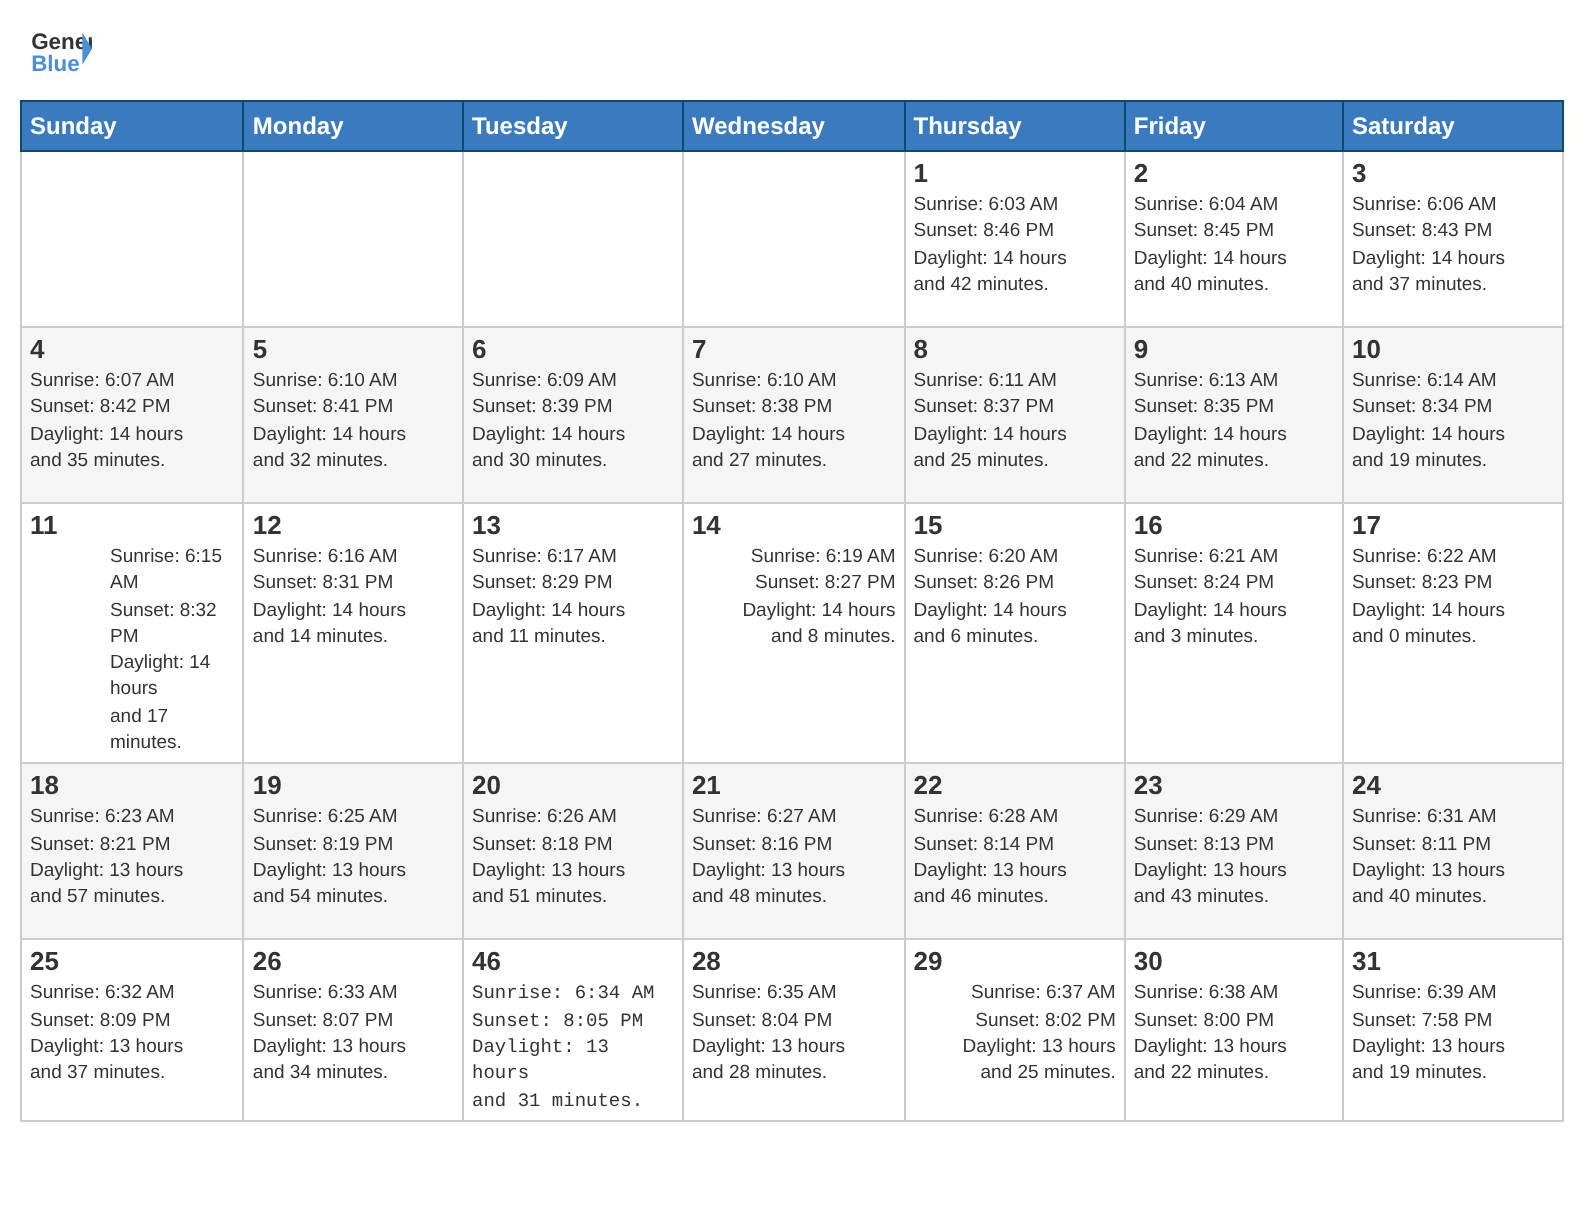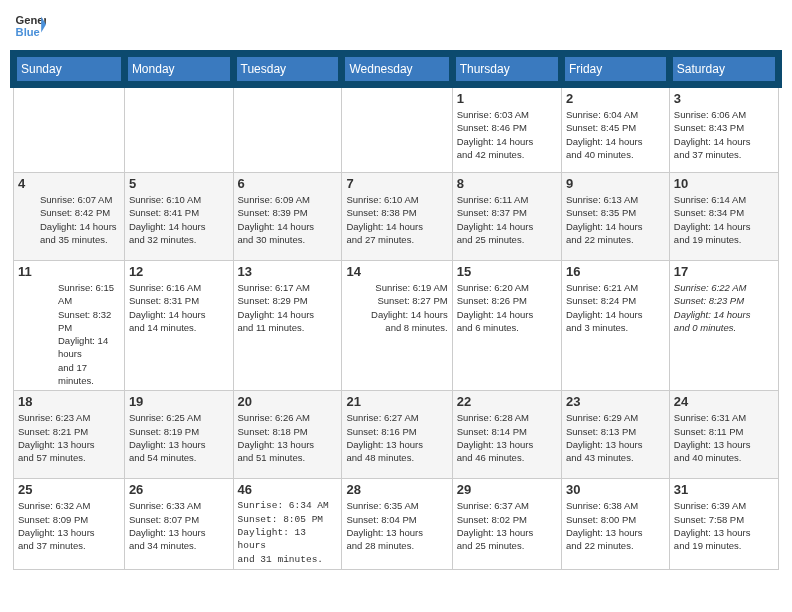--- a/index.html
+++ b/index.html
@@ -40,24 +40,24 @@
     }
     table {
       width: 100%;
       border-collapse: collapse;
       border: 1px solid #ccc;
     }
     thead tr th {
       background: #3a7abf;
       color: #fff;
       font-size: 12px;
-      font-weight: normal;
+      font-weight: bold;
       padding: 5px 4px;
       text-align: left;
-      border: 7px solid #0c4a6e;
+      border: 1px solid #0c4a6e;
     }
     tbody tr td {
       border: 1px solid #ccc;
       vertical-align: top;
       padding: 3px 4px;
       font-size: 10px;
       color: #333;
       height: 88px;
       width: 113px;
     }
@@ -136,21 +136,21 @@
           <span class="day-number">3</span>
           <div class="day-info" style="white-space: pre-line;">Sunrise: 6:06 AM
 Sunset: 8:43 PM
 Daylight: 14 hours
 and 37 minutes.</div>
         </td>
       </tr>
       <tr>
         <td>
           <span class="day-number">4</span>
-          <div class="day-info" style="white-space: pre-line; margin-left: 22px;">Sunrise: 6:07 AM
+          <div class="day-info" style="white-space: pre-line;">Sunrise: 6:07 AM
 Sunset: 8:42 PM
 Daylight: 14 hours
 and 35 minutes.</div>
         </td>
         <td>
           <span class="day-number">5</span>
           <div class="day-info" style="white-space: pre-line;">Sunrise: 6:10 AM
 Sunset: 8:41 PM
 Daylight: 14 hours
 and 32 minutes.</div>
@@ -229,21 +229,21 @@
         </td>
         <td>
           <span class="day-number">16</span>
           <div class="day-info" style="white-space: pre-line;">Sunrise: 6:21 AM
 Sunset: 8:24 PM
 Daylight: 14 hours
 and 3 minutes.</div>
         </td>
         <td>
           <span class="day-number">17</span>
-          <div class="day-info" style="white-space: pre-line; font-style: italic;">Sunrise: 6:22 AM
+          <div class="day-info" style="white-space: pre-line;">Sunrise: 6:22 AM
 Sunset: 8:23 PM
 Daylight: 14 hours
 and 0 minutes.</div>
         </td>
       </tr>
       <tr>
         <td>
           <span class="day-number">18</span>
           <div class="day-info" style="white-space: pre-line;">Sunrise: 6:23 AM
 Sunset: 8:21 PM
@@ -317,21 +317,21 @@
         </td>
         <td>
           <span class="day-number">28</span>
           <div class="day-info" style="white-space: pre-line;">Sunrise: 6:35 AM
 Sunset: 8:04 PM
 Daylight: 13 hours
 and 28 minutes.</div>
         </td>
         <td>
           <span class="day-number">29</span>
-          <div class="day-info" style="white-space: pre-line;">Sunrise: 6:37 AM
+          <div class="day-info" style="white-space: pre-line; text-align: right;">Sunrise: 6:37 AM
 Sunset: 8:02 PM
 Daylight: 13 hours
 and 25 minutes.</div>
         </td>
         <td>
           <span class="day-number">30</span>
           <div class="day-info" style="white-space: pre-line;">Sunrise: 6:38 AM
 Sunset: 8:00 PM
 Daylight: 13 hours
 and 22 minutes.</div>

